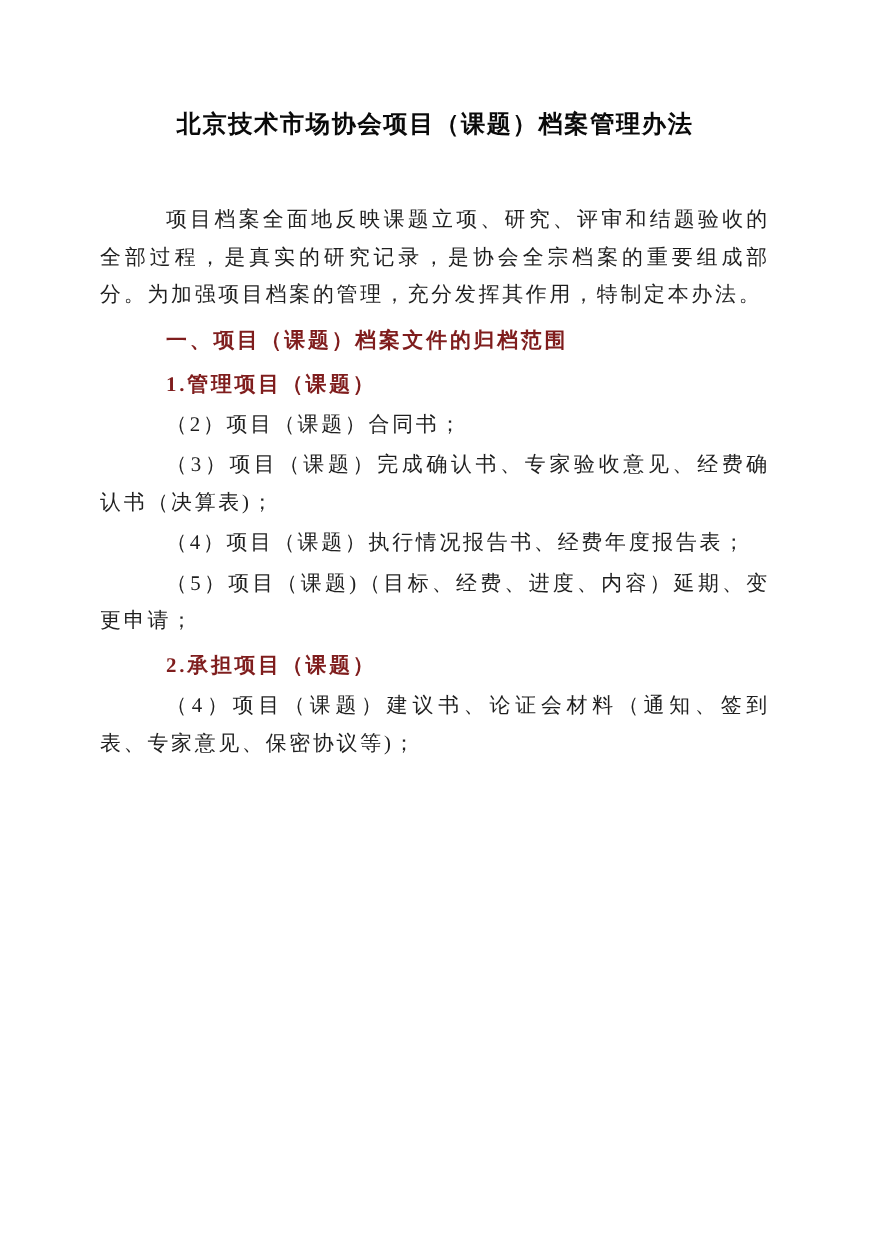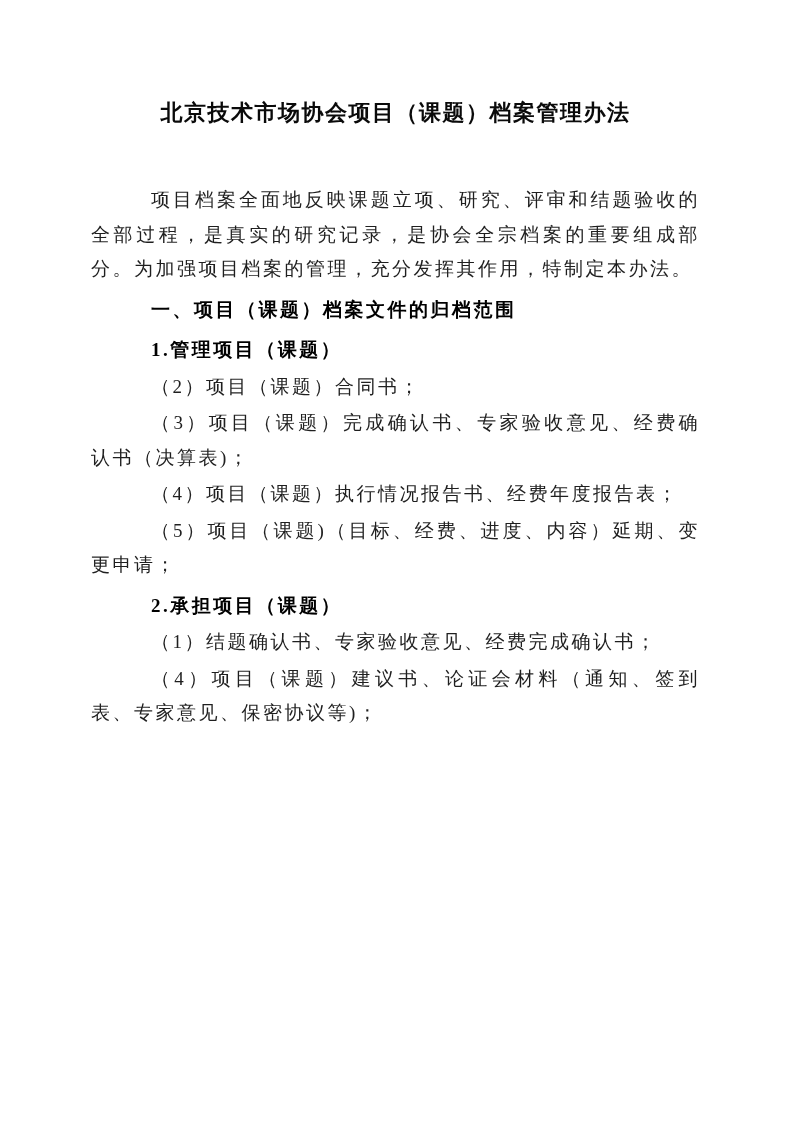--- a/index.html
+++ b/index.html
@@ -35,21 +35,21 @@
     margin: 0 0 2px 0;
     font-size: 19px;
     line-height: 34.5px;
     letter-spacing: 2.5px;
     text-align: justify;
     text-indent: 60px;
     word-break: break-all;
   }
   .heading {
     font-weight: bold;
-    color: #000000;
+    color: #7f1d1d;
     margin-top: 6px;
   }
   .page-number {
     position: absolute;
     left: 0;
     right: 0;
     top: 1038px;
     text-align: center;
     font-size: 15px;
     letter-spacing: 0.5px;
@@ -76,20 +76,19 @@
 
     <p class="para">（3）项目（课题）完成确认书、专家验收意见、经费确认书（决算表)；</p>
 
     <p class="para">（4）项目（课题）执行情况报告书、经费年度报告表；</p>
 
     <p class="para">（5）项目（课题)（目标、经费、进度、内容）延期、变更申请；</p>
 
 
     <p class="para heading">2.承担项目（课题）</p>
 
-    <p class="para">（1）结题确认书、专家验收意见、经费完成确认书；</p>
 
     <p class="para">（4）项目（课题）建议书、论证会材料（通知、签到表、专家意见、保密协议等)；</p>
 
   </div>
 
   <div class="page-number">154</div>
 </div>
 
 </body></html>

